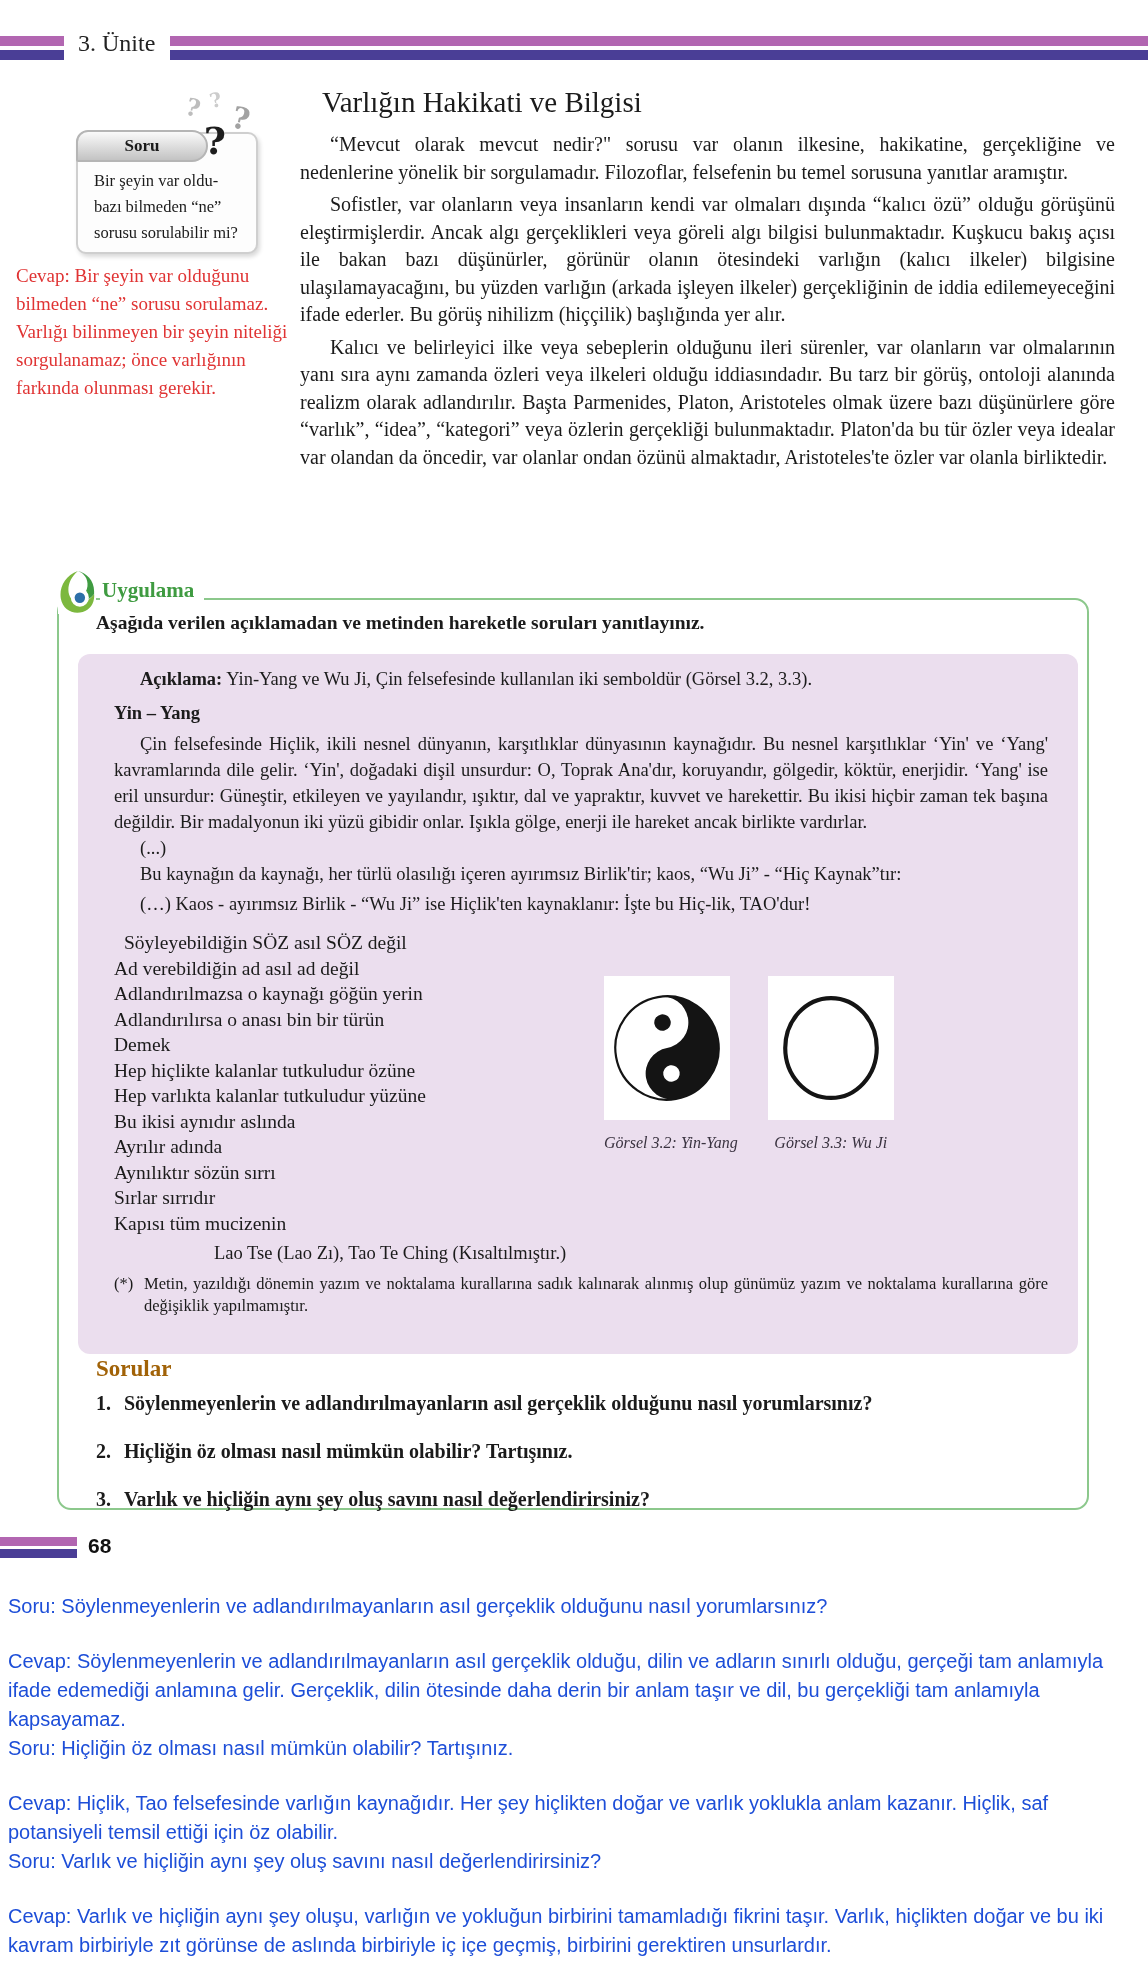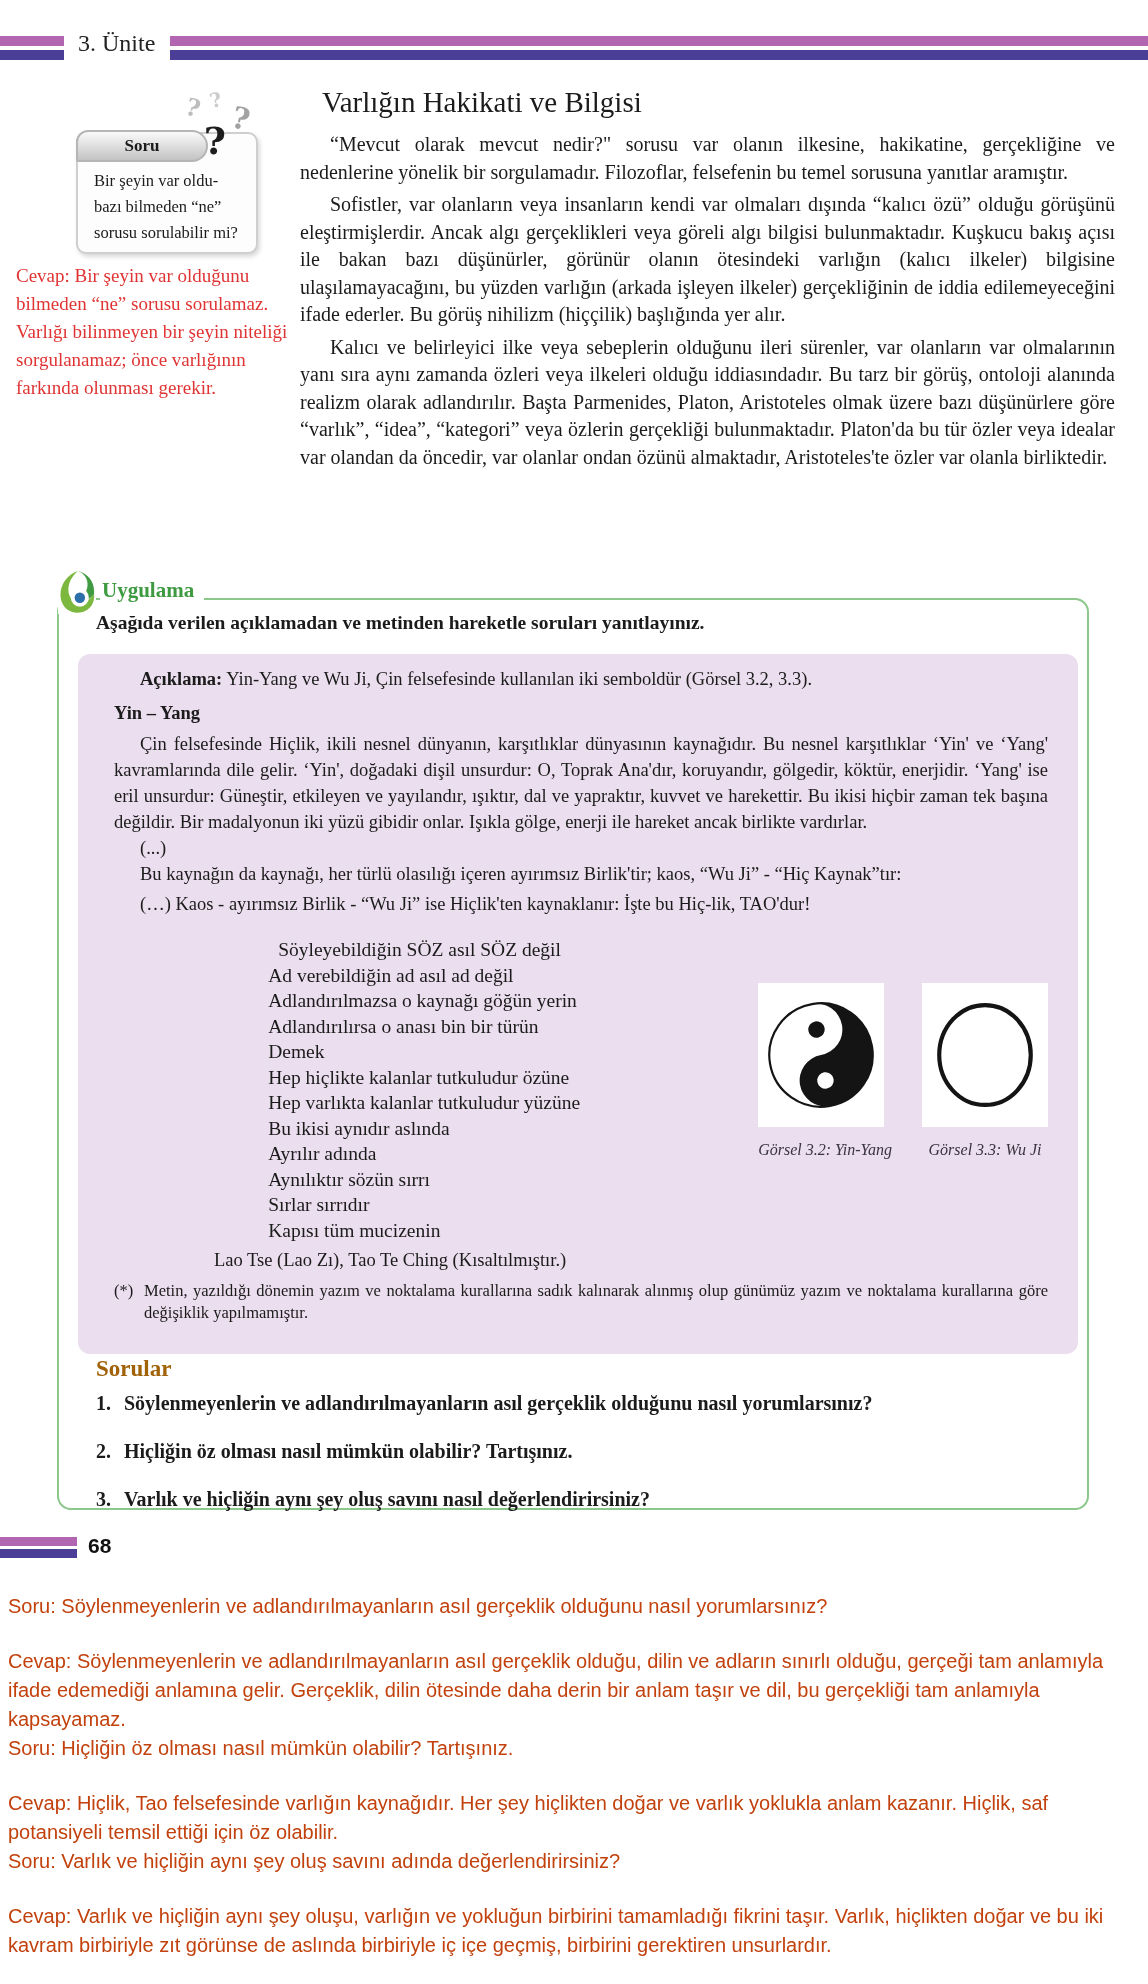--- a/index.html
+++ b/index.html
@@ -46,21 +46,21 @@
 
   .pink-box{position:absolute;left:78px;top:654px;width:1000px;height:700px;
             background:#ebdeee;border-radius:12px;box-sizing:border-box;
             padding:12px 30px 10px 36px;overflow:hidden;}
   .pink-box p{margin:0;font-size:18.5px;line-height:26px;text-align:justify;}
   .pk-indent{text-indent:26px;}
   .pk-sub{font-weight:bold;margin-top:8px !important;}
   .pk-body1{margin-top:5px !important;}
   .pk-b3{margin-top:4px !important;}
 
-  .poem-row{display:flex;align-items:flex-start;margin-top:20px;justify-content:flex-end;}
+  .poem-row{display:flex;align-items:flex-start;margin-top:13px;}
   .poem{flex:0 0 430px;font-size:19.5px;line-height:25.5px;white-space:pre-line;text-indent:10px;}
   .figures{display:flex;gap:30px;margin-top:46px;margin-left:60px;}
   .figures figure{margin:0;text-align:center;}
   .figbox{width:126px;height:144px;background:#fff;display:flex;align-items:center;justify-content:center;}
   .figures figcaption{margin-top:14px;font-style:italic;font-size:16px;color:#3a3340;}
 
   .attribution{margin:4px 0 0 100px !important;font-size:17.5px;text-align:left !important;}
   .footnote{display:flex;margin-top:7px;font-size:16.5px;line-height:22px;}
   .footnote .fn-marker{flex:0 0 30px;}
   .footnote .fn-text{flex:1;text-align:justify;}
@@ -72,21 +72,21 @@
 
   
   .footer-stripe{position:absolute;left:0;width:77px;height:9px;}
   .fs-light{top:1537px;background:#b266b1;}
   .fs-dark{top:1549px;background:#4a3e96;}
   .page-num{position:absolute;left:88px;top:1534px;font-family:"Liberation Sans", sans-serif;
             font-weight:bold;font-size:21px;color:#111;}
 
   
   .bottom-qa{position:absolute;left:8px;top:1592px;width:1132px;
-             font-family:"Liberation Sans", sans-serif;color:#c2410c;}
+             font-family:"Liberation Sans", sans-serif;color:#1d4ed8;}
   .bottom-qa p{margin:0;font-size:20px;line-height:29px;}
   .bottom-qa p.gap-before{margin-top:26px;}
 </style>
 </head>
 <body>
 
 <div class="page">
 
   <div>
     <div class="stripe light" style="left:0;top:36px;width:64px;"></div>
@@ -198,17 +198,17 @@
 
   <div class="footer-stripe fs-light"></div>
   <div class="footer-stripe fs-dark"></div>
   <span class="page-num">68</span>
 
   <div class="bottom-qa">
     <p class="soru">Soru: Söylenmeyenlerin ve adlandırılmayanların asıl gerçeklik olduğunu nasıl yorumlarsınız?</p>
     <p class="cevap gap-before">Cevap: Söylenmeyenlerin ve adlandırılmayanların asıl gerçeklik olduğu, dilin ve adların sınırlı olduğu, gerçeği tam anlamıyla ifade edemediği anlamına gelir. Gerçeklik, dilin ötesinde daha derin bir anlam taşır ve dil, bu gerçekliği tam anlamıyla kapsayamaz.</p>
     <p class="soru">Soru: Hiçliğin öz olması nasıl mümkün olabilir? Tartışınız.</p>
     <p class="cevap gap-before">Cevap: Hiçlik, Tao felsefesinde varlığın kaynağıdır. Her şey hiçlikten doğar ve varlık yoklukla anlam kazanır. Hiçlik, saf potansiyeli temsil ettiği için öz olabilir.</p>
-    <p class="soru">Soru: Varlık ve hiçliğin aynı şey oluş savını adında değerlendirirsiniz?</p>
+    <p class="soru">Soru: Varlık ve hiçliğin aynı şey oluş savını nasıl değerlendirirsiniz?</p>
     <p class="cevap gap-before">Cevap: Varlık ve hiçliğin aynı şey oluşu, varlığın ve yokluğun birbirini tamamladığı fikrini taşır. Varlık, hiçlikten doğar ve bu iki kavram birbiriyle zıt görünse de aslında birbiriyle iç içe geçmiş, birbirini gerektiren unsurlardır.</p>
   </div>
 
 </div>
 
 </body></html>

